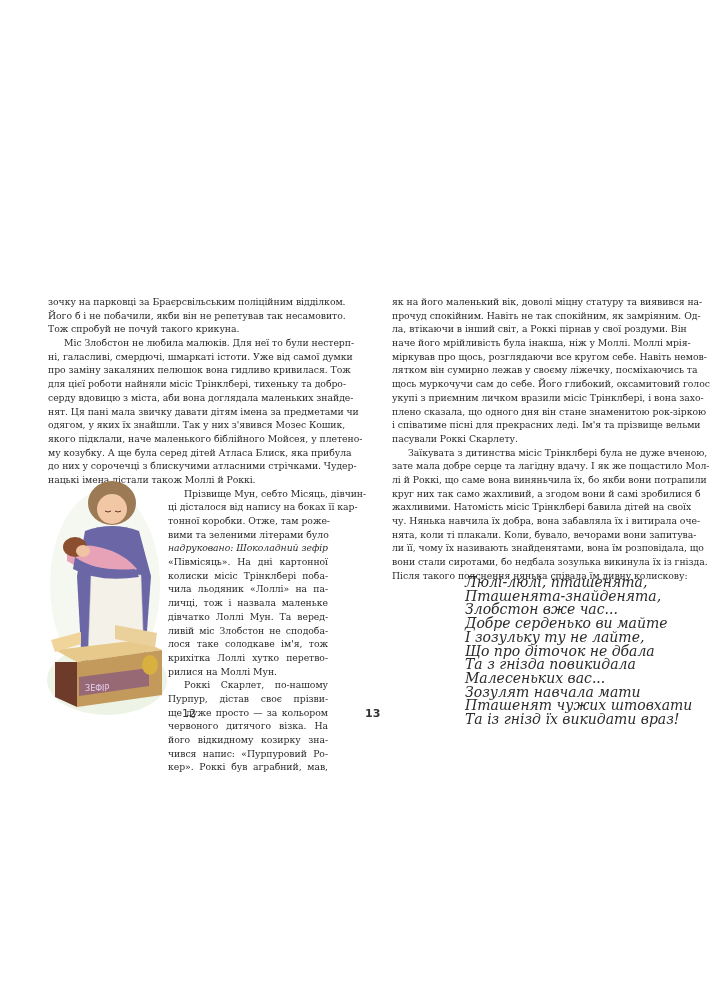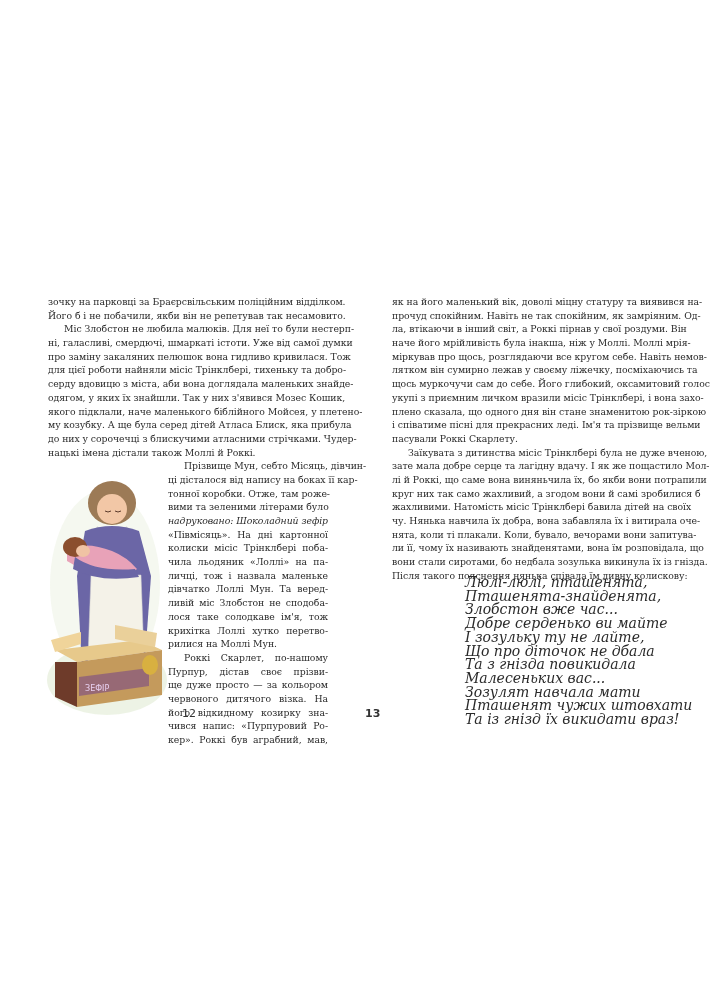--- a/index.html
+++ b/index.html
@@ -22,25 +22,27 @@
   .poem .pline { display:block; white-space:nowrap; }
   .illus { position:absolute; left:45px; top:465px; width:125px; height:255px; }
 </style>
 </head>
 <body>
 
 <div class="page left">
   <div class="col">
     <span class="line">зочку на парковці за Браєрсвільським поліційним відділком.</span>
     <span class="line">Його б і не побачили, якби він не репетував так несамовито.</span>
+    <span class="line last">Тож спробуй не почуй такого крикуна.</span>
     <span class="line indent">Міс Злобстон не любила малюків. Для неї то були нестерп-</span>
     <span class="line">ні, галасливі, смердючі, шмаркаті істоти. Уже від самої думки</span>
     <span class="line">про заміну закаляних пелюшок вона гидливо кривилася. Тож</span>
     <span class="line">для цієї роботи найняли місіс Трінклбері, тихеньку та добро-</span>
     <span class="line">серду вдовицю з міста, аби вона доглядала маленьких знайде-</span>
+    <span class="line">нят. Ця пані мала звичку давати дітям імена за предметами чи</span>
     <span class="line">одягом, у яких їх знайшли. Так у них з'явився Мозес Кошик,</span>
     <span class="line">якого підклали, наче маленького біблійного Мойсея, у плетено-</span>
     <span class="line">му козубку. А ще була серед дітей Атласа Блиск, яка прибула</span>
     <span class="line">до них у сорочечці з блискучими атласними стрічками. Чудер-</span>
     <span class="line last">нацькі імена дістали також Моллі й Роккі.</span>
     <div class="narrow">
       <span class="line indent">Прізвище Мун, себто Місяць, дівчин-</span>
       <span class="line">ці дісталося від напису на боках її кар-</span>
       <span class="line">тонної коробки. Отже, там роже-</span>
       <span class="line">вими та зеленими літерами було</span>

